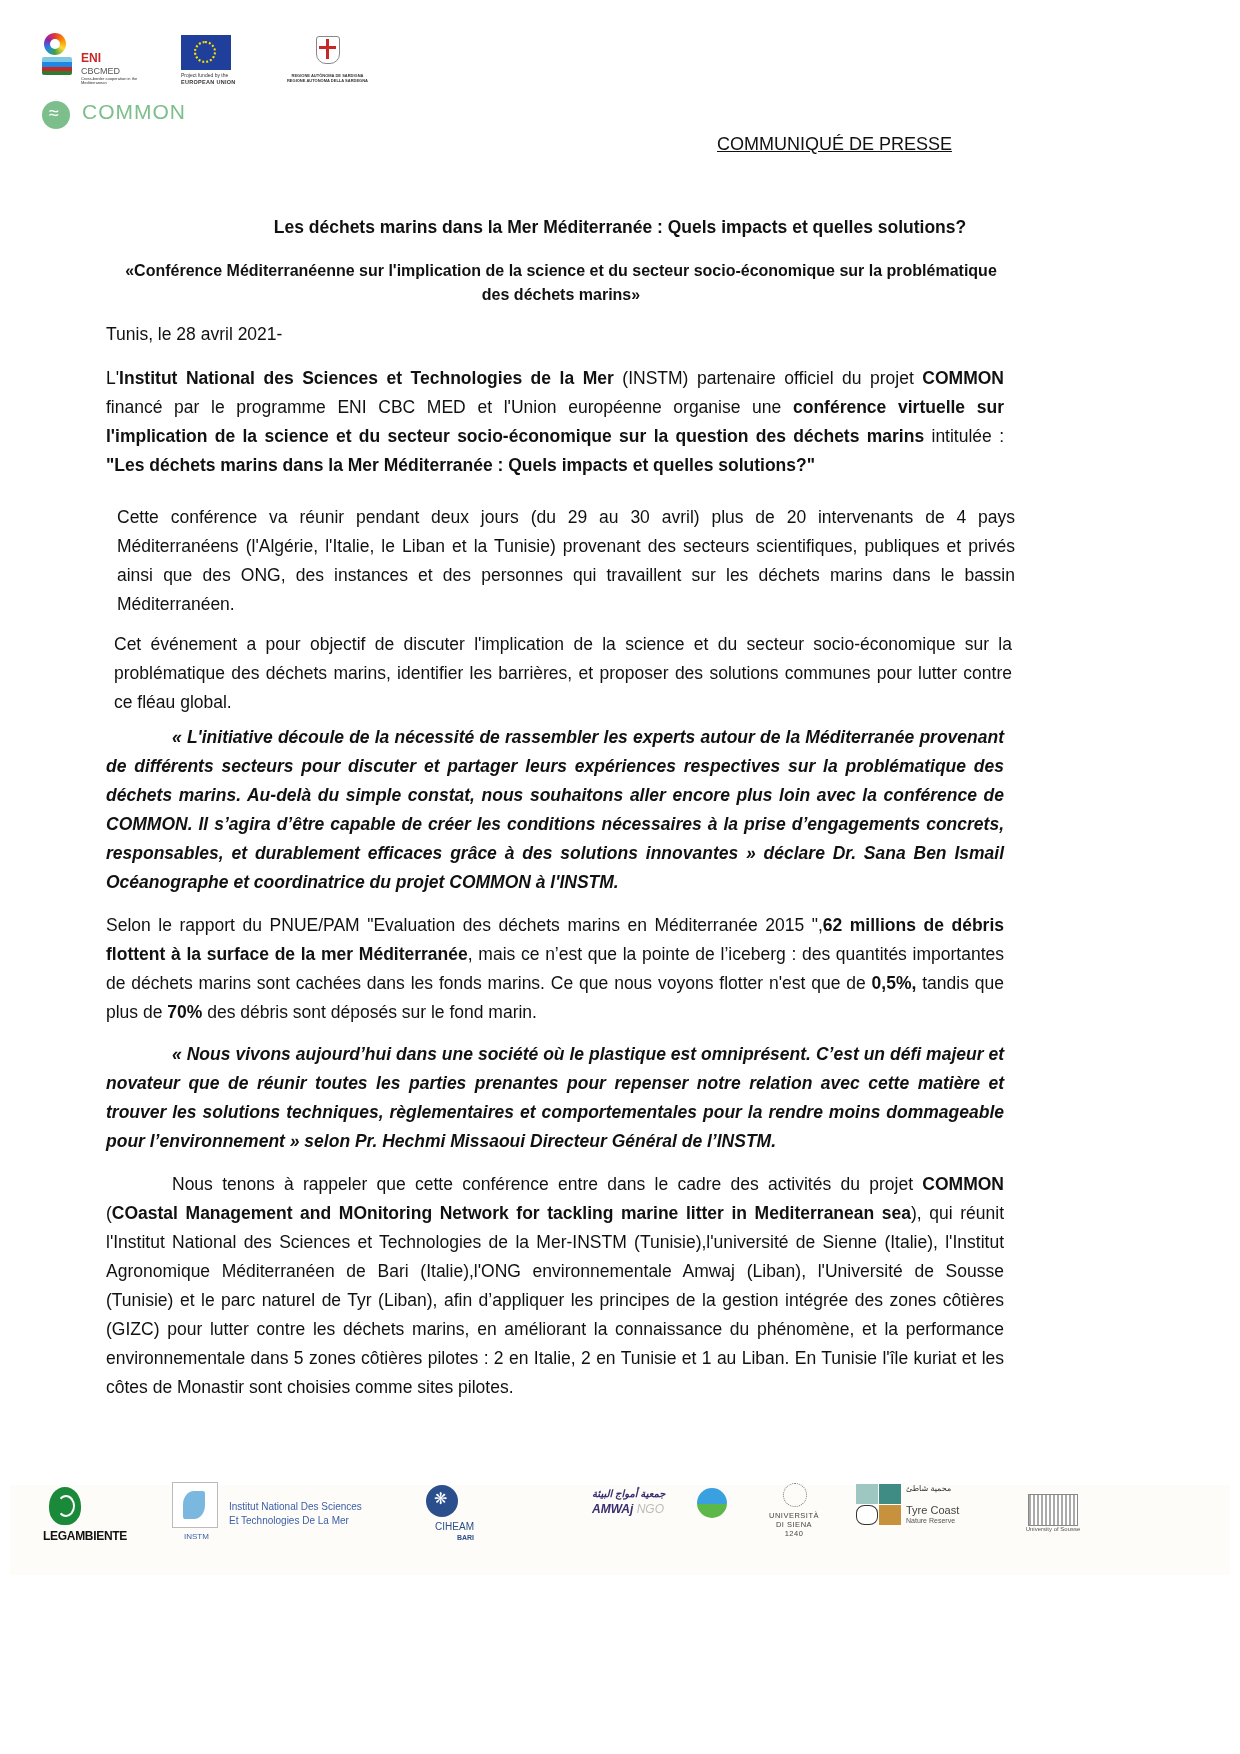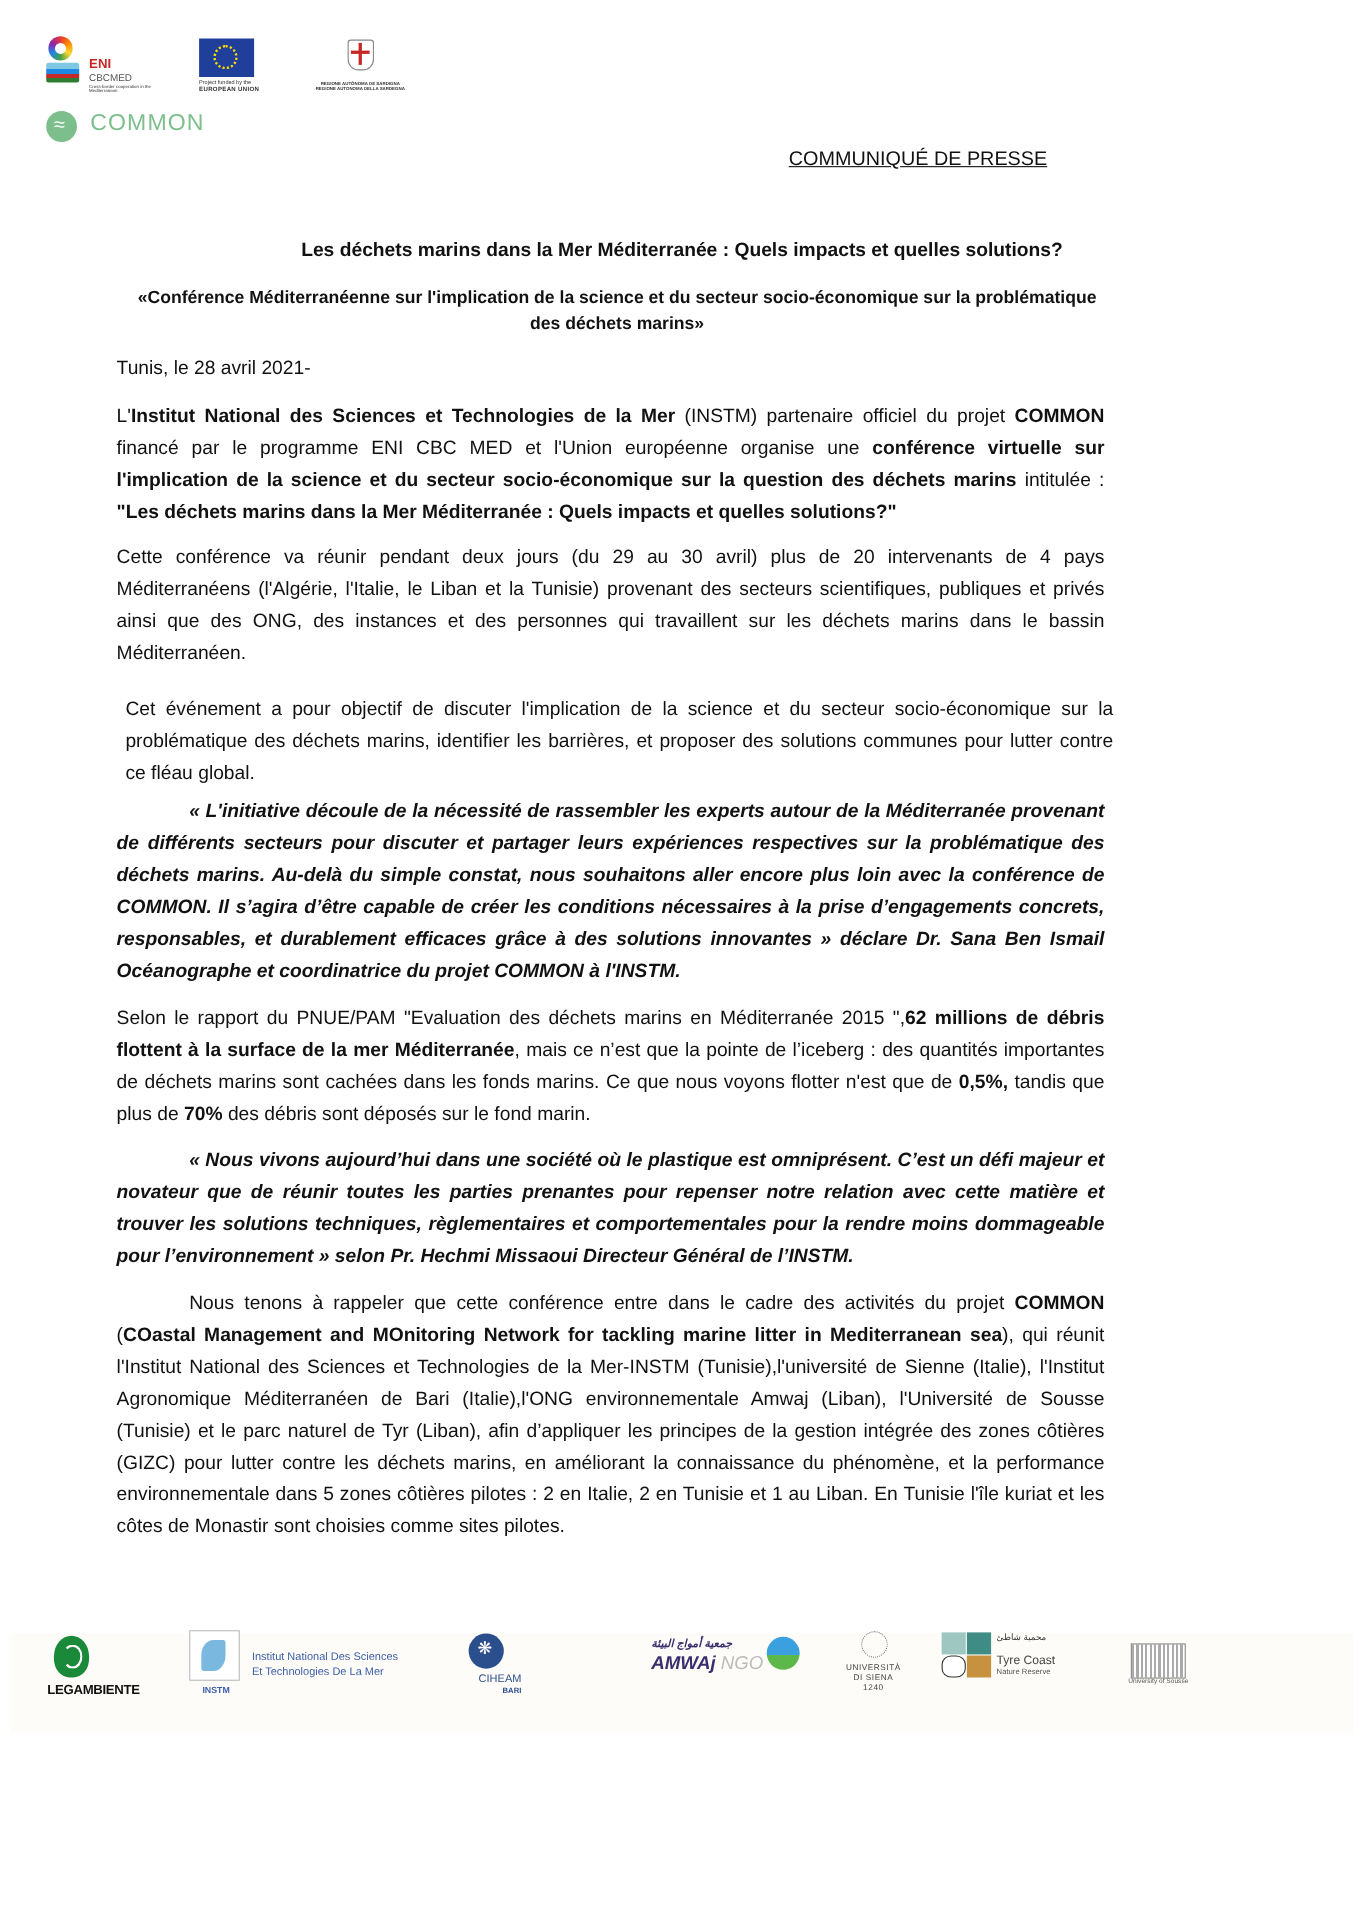--- a/index.html
+++ b/index.html
@@ -60,31 +60,31 @@
   .footer-band { position:absolute; left:10px; top:1485px; width:1220px; height:90px; background:#fdfcf8; }
   .legamb { left: 17px; top: 1483px; width: 100px; height: 65px; }
   .swan { position:absolute; left:32px; top:4px; width:32px; height:38px; background:#1a8a3a; border-radius:50% 50% 45% 45%; }
   .swan::after { content:""; position:absolute; left:8px; top:8px; width:14px; height:18px; border:2px solid #fff; border-radius:50%; border-left-color:transparent; }
   .legamb-t { position:absolute; left:2px; top:46px; font-size:12px; font-weight:bold; color:#111; letter-spacing:-0.3px;padding-left:24px; }
 
   .instm { left: 172px; top: 1480px; width: 200px; height: 70px; }
   .instm-logo { position:absolute; left:0; top:2px; width:44px; height:44px; border:1px solid #bbb; background:#fff; }
   .instm-fish { position:absolute; left:10px; top:8px; width:22px; height:28px; background:#7ab8e0; border-radius:50% 10% 50% 10%; }
   .instm-t { position:absolute; left:57px; top:20px; font-size:10px; line-height:14px; color:#3b5ea8; white-space:nowrap; }
-  .instm-abbr { position:absolute; left:12px; top:52px; font-size:8px; font-weight:bold; color:#3b5ea8; }
+  .instm-abbr { position:absolute; left:12px; top:52px; font-size:8px; font-weight:normal; color:#3b5ea8; }
 
   .ciheam { left: 410px; top: 1483px; width: 60px; height: 70px; text-align:right; }
   .ciheam-c { position:absolute; left:16px; top:2px; width:32px; height:32px; border-radius:50%; background:#2b4e8c; }
   .ciheam-c::after { content:"❋"; position:absolute; left:8px; top:4px; color:#fff; font-size:16px; }
   .ciheam-t { position:absolute; left:0; top:38px; width:64px; font-size:10px; color:#2b4e8c; }
   .ciheam-b { position:absolute; left:0; top:51px; width:64px; font-size:7px; color:#2b4e8c; font-weight:bold; }
 
   .amwaj { left: 592px; top: 1488px; width: 140px; height: 40px; font-style: italic; }
   .amwaj-ar { position:absolute; left:0; top:0; font-size:10px; color:#3a2e6e; font-weight:bold; direction: rtl; white-space:nowrap; }
-  .amwaj-t { position:absolute; left:0; top:14px; font-size:17px; font-weight:bold; color:#3a2e6e; white-space:nowrap; }
+  .amwaj-t { position:absolute; left:0; top:14px; font-size:12px; font-weight:bold; color:#3a2e6e; white-space:nowrap; }
   .amwaj-ngo { color:#bbb; font-weight:normal; }
   .amwaj-globe { position:absolute; left:105px; top:0px; width:30px; height:30px; border-radius:50%;
                  background: linear-gradient(#3aa0e0 0 55%, #5cb848 55%); }
 
   .siena { left: 762px; top: 1483px; width: 64px; height: 70px; text-align:center; }
   .siena-seal { position:absolute; left:21px; top:0; width:22px; height:22px; border-radius:50%; border:1px dotted #777; }
   .siena-t { position:absolute; left:0; top:28px; width:64px; font-size:7.5px; line-height:9px; color:#444; letter-spacing:0.5px; }
 
   .tyre { left: 856px; top: 1484px; width: 120px; height: 60px; }
   .tyre-g1 { position:absolute; left:0; top:0; width:22px; height:20px; background:#9fc7c2; }
@@ -135,21 +135,21 @@
 
 <div class="abs press">COMMUNIQUÉ DE PRESSE</div>
 
 <div class="abs title">Les déchets marins dans la Mer Méditerranée :  Quels impacts et quelles solutions?</div>
 <div class="abs subtitle">«Conférence Méditerranéenne sur l'implication de la science et du secteur socio-économique sur la problématique des déchets marins»</div>
 
 <div class="abs date">Tunis, le 28 avril 2021-</div>
 
 <p class="abs para p1" style="margin:0"><span>L'</span><b>Institut National des Sciences et Technologies de la Mer</b><span> (INSTM) partenaire officiel du projet </span><b>COMMON</b><span> financé par le programme ENI CBC MED et l'Union européenne organise une </span><b>conférence virtuelle sur l'implication de la science et du secteur socio-économique sur la question des déchets marins</b><span> intitulée : </span><b>"Les déchets marins dans la Mer Méditerranée : Quels impacts et quelles solutions?"</b></p>
 
-<p class="abs para p2" style="margin:0">Cette conférence va réunir pendant deux jours (du 29 au 30 avril) plus de 20 intervenants de 4 pays Méditerranéens (l'Algérie, l'Italie, le Liban et la Tunisie) provenant des secteurs scientifiques, publiques et privés ainsi que des ONG, des instances et des personnes qui travaillent sur les déchets marins dans le bassin Méditerranéen.</p>
+<p class="abs para p2" style="margin:11px">Cette conférence va réunir pendant deux jours (du 29 au 30 avril) plus de 20 intervenants de 4 pays Méditerranéens (l'Algérie, l'Italie, le Liban et la Tunisie) provenant des secteurs scientifiques, publiques et privés ainsi que des ONG, des instances et des personnes qui travaillent sur les déchets marins dans le bassin Méditerranéen.</p>
 
 <p class="abs para p3" style="margin:8px">Cet événement a pour objectif de discuter l'implication de la science et du secteur socio-économique sur la problématique des déchets marins, identifier les barrières, et proposer des solutions communes pour lutter contre ce fléau global.</p>
 
 <p class="abs para q1 quote indent" style="margin:0">« L'initiative découle de la nécessité de rassembler les experts autour de la Méditerranée provenant de différents secteurs pour discuter et partager leurs expériences respectives sur la problématique des déchets marins. Au-delà du simple constat, nous souhaitons aller encore plus loin avec la conférence de COMMON.  Il s’agira d’être capable de créer les conditions nécessaires à la prise d’engagements concrets, responsables, et durablement efficaces grâce à des solutions innovantes » déclare Dr. Sana Ben Ismail Océanographe et coordinatrice du projet COMMON à l'INSTM.</p>
 
 <p class="abs para p4" style="margin:0"><span>Selon le rapport du PNUE/PAM  "Evaluation des déchets marins en Méditerranée 2015 ",</span><b>62 millions de débris flottent à la surface de la mer Méditerranée</b><span>, mais ce n’est que la pointe de l’iceberg : des quantités importantes de déchets marins sont cachées dans les fonds marins. Ce que nous voyons flotter n'est que de </span><b>0,5%,</b><span> tandis que plus de </span><b>70%</b><span> des débris sont déposés sur le fond marin.</span></p>
 
 <p class="abs para q2 quote indent" style="margin:0">« Nous vivons aujourd’hui dans une société où le plastique est omniprésent. C’est un défi majeur et novateur que de réunir toutes les parties prenantes pour repenser notre relation avec cette matière et trouver les solutions techniques, règlementaires et comportementales pour la rendre moins dommageable pour l’environnement » selon Pr. Hechmi Missaoui Directeur Général de l’INSTM.</p>
 
 <p class="abs para p5 indent" style="margin:0"><span>Nous tenons à rappeler que cette conférence entre dans le cadre des activités du projet </span><b>COMMON</b><span> (</span><b>COastal Management and MOnitoring Network for tackling marine litter in Mediterranean sea</b><span>), qui réunit l'Institut National des Sciences et Technologies de la Mer-INSTM (Tunisie),l'université de Sienne (Italie), l'Institut Agronomique Méditerranéen de Bari (Italie),l'ONG environnementale Amwaj (Liban), l'Université de Sousse (Tunisie) et le parc naturel de Tyr (Liban), afin d’appliquer les principes de la gestion intégrée des zones côtières (GIZC) pour lutter contre les déchets marins, en améliorant la connaissance du phénomène, et la performance environnementale dans 5 zones côtières pilotes : 2 en  Italie, 2 en Tunisie et 1 au Liban. En Tunisie l'île kuriat et les côtes de Monastir sont choisies comme sites pilotes.</span></p>

